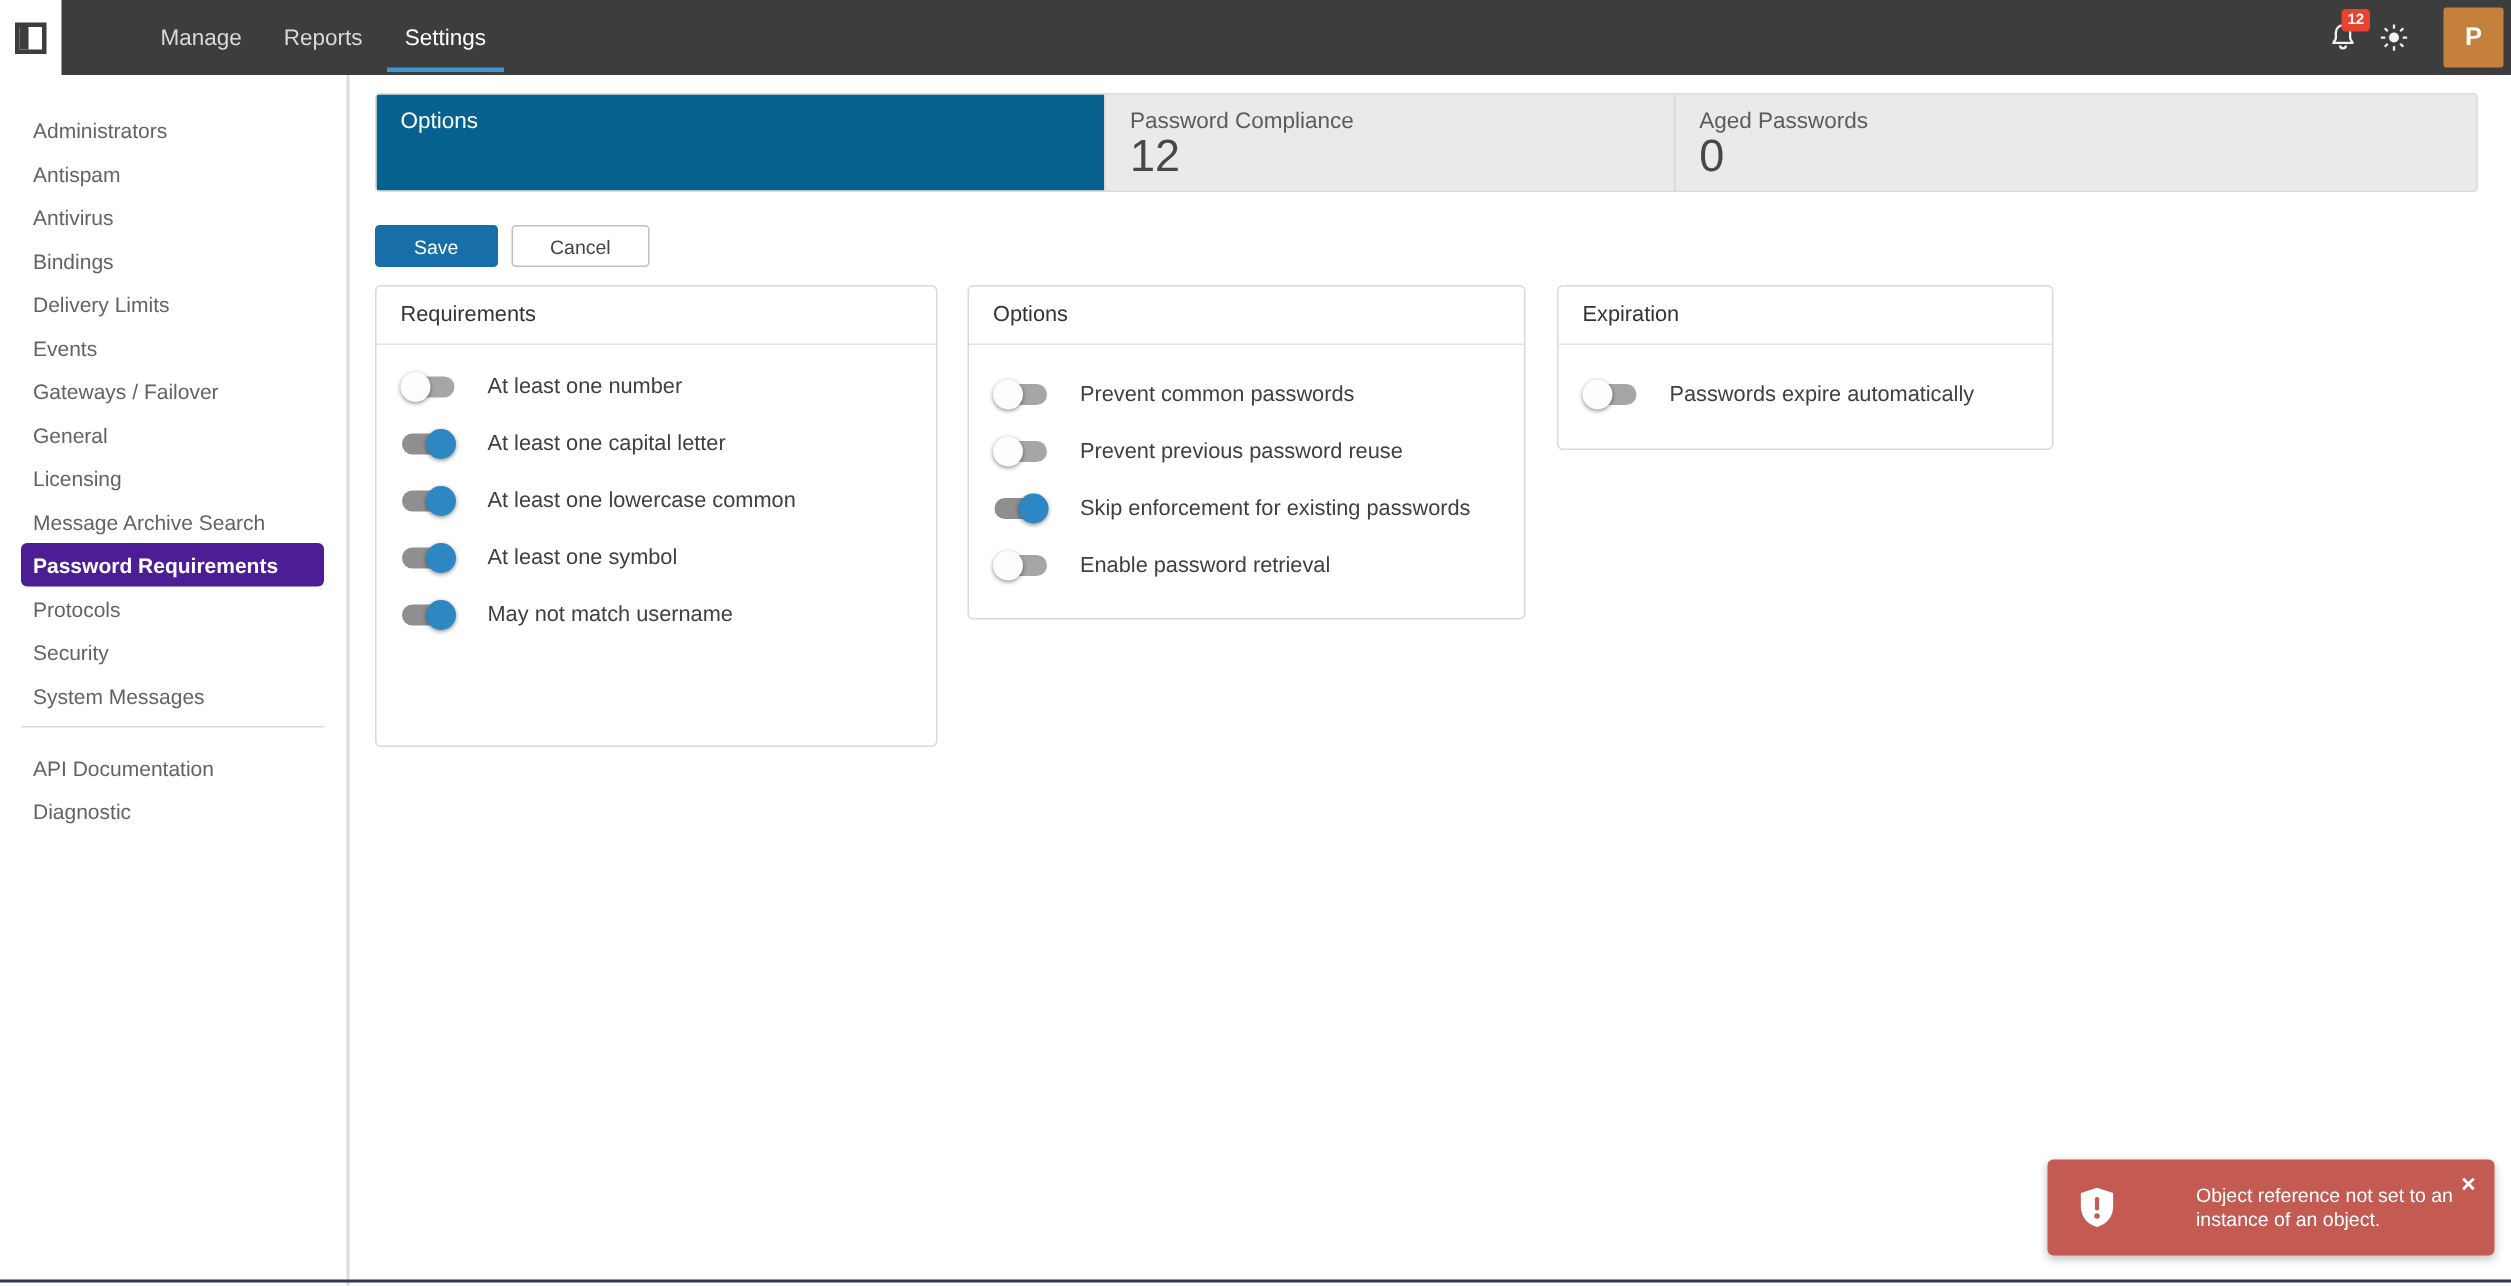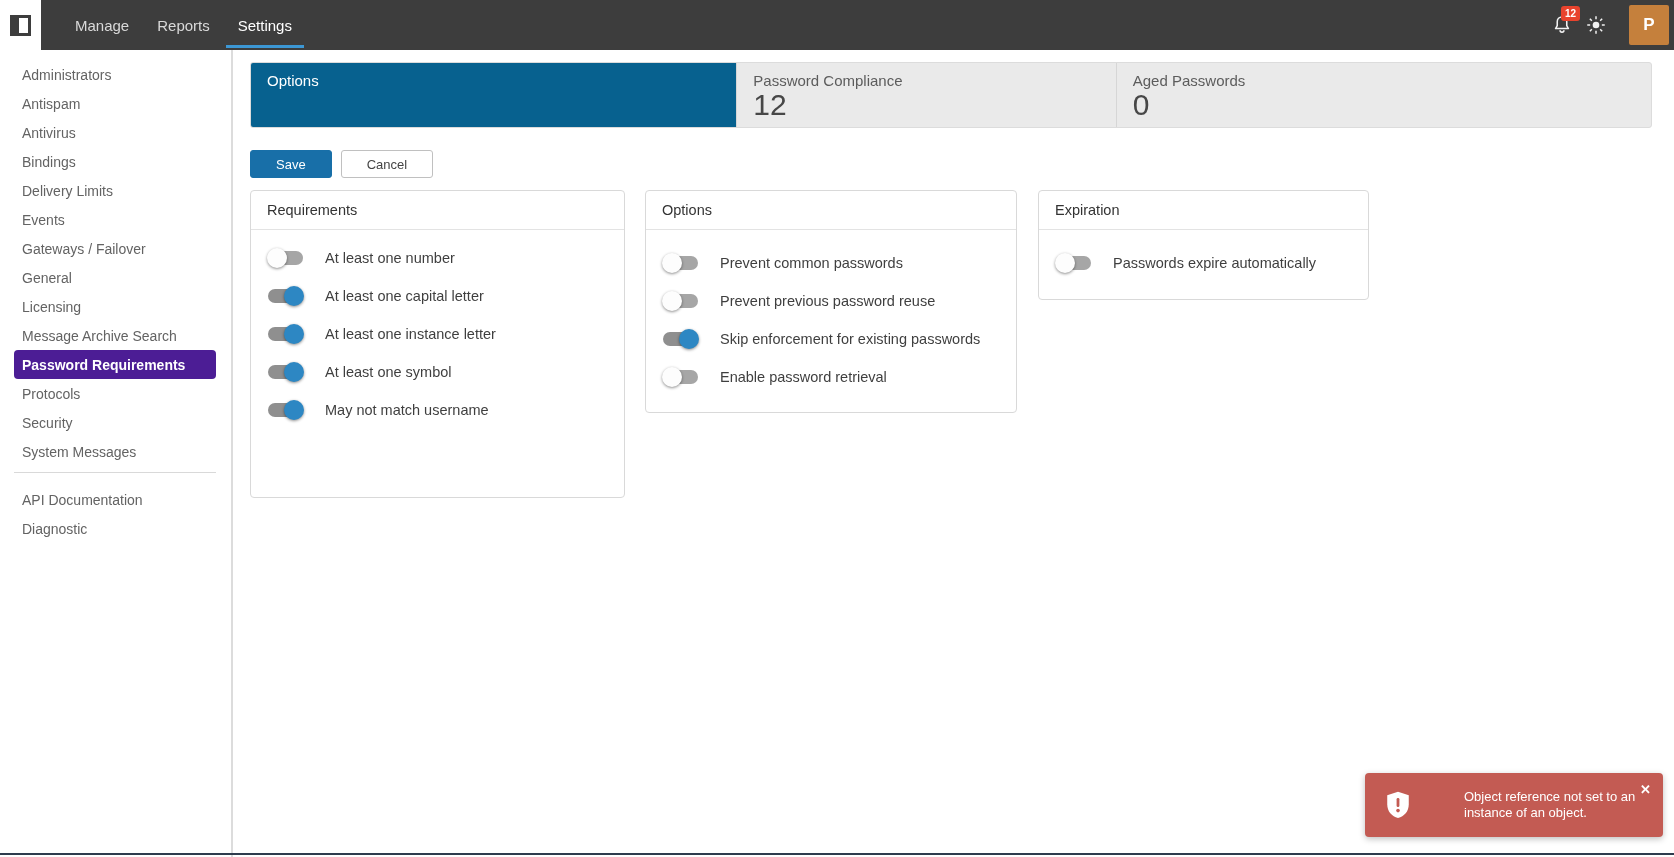--- a/index.html
+++ b/index.html
@@ -1,33 +1,33 @@
 <!DOCTYPE html>
 <html><head>
 <meta charset="utf-8">
 <style>
   * { margin:0; padding:0; box-sizing:border-box; }
   html,body { width:1674px; height:857px; background:#fff; font-family:"Liberation Sans", sans-serif; overflow:hidden; }
   .page { position:relative; width:1674px; height:857px; background:#fff; }
 
   
-  .topbar { position:absolute; left:0; top:0; width:1674px; height:50px; background:#3d3d3d; display:flex; align-items:center; }
+  .topbar { position:absolute; left:0; top:0; width:1674px; height:50px; background:#3d3d3d; display:flex; align-items:center;gap:32px; }
   .logo-box { width:41px; height:50px; background:#fff; display:flex; align-items:center; justify-content:center; flex:0 0 auto; }
   .logo-glyph { width:21px; height:21px; border:3px solid #3d3d3d; position:relative; }
   .logo-glyph::before { content:""; position:absolute; left:0; top:0; bottom:0; width:6px; background:#3d3d3d; }
   .nav { display:flex; align-items:center; height:100%; margin-left:22px; gap:4px; }
   .nav-item { color:#d9d9d9; font-size:15px; padding:14px 12px 11px 12px; cursor:pointer; border-bottom:3px solid transparent; }
   .nav-item.active { color:#fff; border-bottom-color:#3c97d4; }
   .topbar-right { margin-left:auto; display:flex; align-items:center; height:100%; }
   .icon-btn { position:relative; width:34px; height:50px; display:flex; align-items:center; justify-content:center; cursor:pointer; }
   .badge { position:absolute; top:6px; left:16px; min-width:19px; height:15px; background:#e8432d; color:#fff; font-size:10px; font-weight:bold; border-radius:3px; display:flex; align-items:center; justify-content:center; padding:0 3px; }
   .avatar { width:40px; height:40px; background:#c5803c; color:#fff; font-size:17px; font-weight:bold; display:flex; align-items:center; justify-content:center; border-radius:2px; margin:0 5px 0 16px; cursor:pointer; }
 
   
-  .sidebar { position:absolute; left:0; top:50px; bottom:0; width:233px; background:#fff; border-right:2px solid #dcdcdc; padding-top:10px; font-size:14px; color:#636363; }
+  .sidebar { position:absolute; left:0; top:50px; bottom:0; width:233px; background:#fff; border-right:2px solid #dcdcdc; padding-top:22px; font-size:14px; color:#636363; }
   .side-item { height:29px; display:flex; align-items:center; padding-left:22px; margin-right:15px; cursor:pointer; white-space:nowrap; }
   .side-item.selected { background:#4c1d95; color:#fff; border-radius:4px; margin-left:14px; padding-left:8px; font-weight:bold; }
   .side-divider { border-top:1px solid #d9d9d9; margin:6px 15px 12px 14px; }
 
   
   .cards { position:absolute; left:250px; top:62px; width:1402px; height:66px; background:#eaeaea; border:1px solid #dcdcdc; border-radius:3px; display:flex; overflow:hidden; }
   .card { padding:9px 16px 0 16px; position:relative; cursor:pointer; }
   .card + .card { border-left:1px solid #d6d6d6; }
   .card-label { font-size:15px; color:#5c5c5c; }
   .card-value { font-size:30px; font-weight:300; color:#474747; margin-top:1px; line-height:30px; }
@@ -166,21 +166,21 @@
               <div class="track"></div>
               <div class="knob"></div>
             </div>
           <span class="toggle-label">At least one capital letter</span>
         </div>
         <div class="toggle-row">
           <div class="switch on">
               <div class="track"></div>
               <div class="knob"></div>
             </div>
-          <span class="toggle-label">At least one instance letter</span>
+          <span class="toggle-label">At least one lowercase common</span>
         </div>
         <div class="toggle-row">
           <div class="switch on">
               <div class="track"></div>
               <div class="knob"></div>
             </div>
           <span class="toggle-label">At least one symbol</span>
         </div>
         <div class="toggle-row">
           <div class="switch on">

